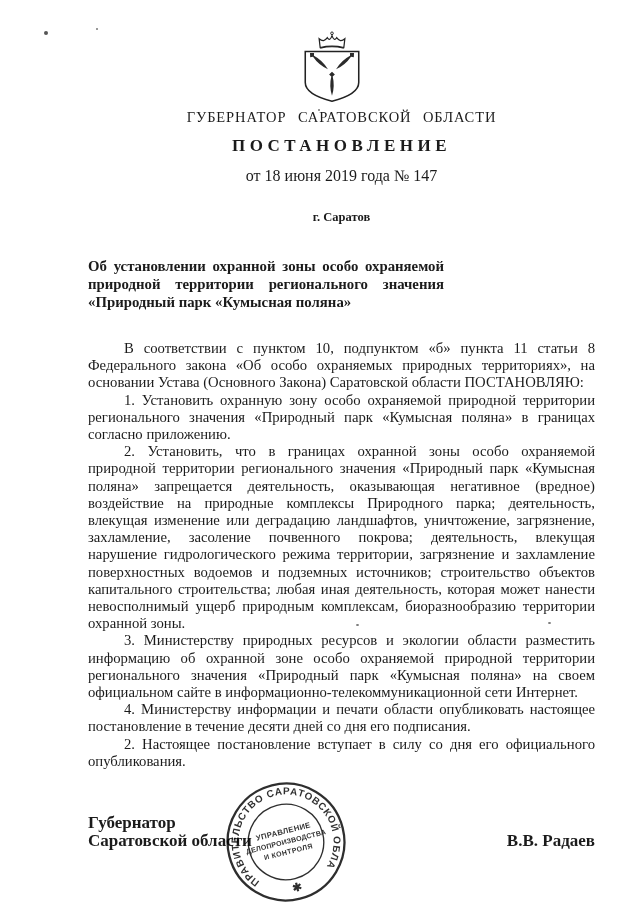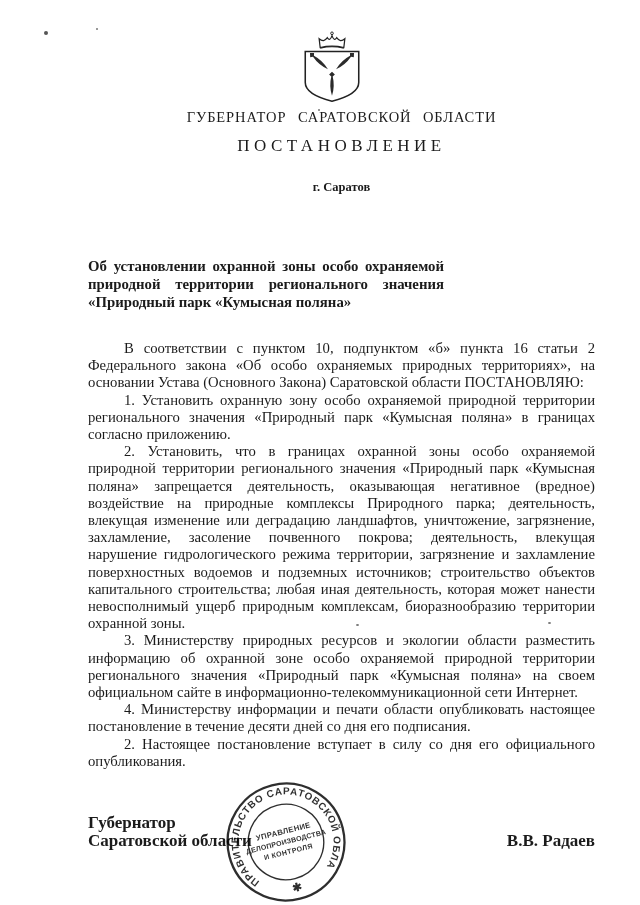--- a/index.html
+++ b/index.html
@@ -11,21 +11,21 @@
     color:#1b1b1b;
     overflow:hidden;
     border-radius:9px;
   }
   
   .crest{position:absolute;left:299px;top:30px;width:66px;height:72px;}
   .crest svg{display:block;width:100%;height:100%;}
   
   .header{position:absolute;left:88px;top:109px;width:507px;text-align:center;}
   .org{font-size:14.5px;line-height:17px;letter-spacing:0.9px;word-spacing:7px;}
-  .doctype{margin-top:10px;font-size:17px;line-height:20px;font-weight:normal;letter-spacing:4.5px;}
+  .doctype{margin-top:10px;font-size:17px;line-height:20px;font-weight:bold;letter-spacing:4.5px;}
   .dateline{margin-top:10px;font-size:16px;line-height:20px;}
   .city{margin-top:24px;font-size:12.5px;line-height:14px;font-weight:bold;}
   
   .subject{
     position:absolute;left:88px;top:257px;width:356px;
     font-size:14.8px;line-height:18px;font-weight:bold;
     text-align:justify;
   }
   
   .body{
@@ -74,27 +74,28 @@
 
       <use href="#fish" transform="translate(19.5,30.5) rotate(42)"></use>
       <use href="#fish" transform="translate(44.5,30.5) rotate(138)"></use>
       <use href="#fish" transform="translate(32,52.5) rotate(90)"></use>
     </svg>
   </div>
 
   <div class="header">
     <div class="org">ГУБЕРНАТОР  САРАТОВСКОЙ  ОБЛАСТИ</div>
     <div class="doctype">ПОСТАНОВЛЕНИЕ</div>
+    <div class="dateline">от 18 июня 2019 года № 147</div>
     <div class="city">г. Саратов</div>
   </div>
 
   <div class="subject">Об установлении охранной зоны особо охраняемой природной территории регионального значения «Природный парк «Кумысная поляна»</div>
 
   <div class="body">
-    <p>В соответствии с пунктом 10, подпунктом «б» пункта 16 статьи 2 Федерального закона «Об особо охраняемых природных территориях», на основании Устава (Основного Закона) Саратовской области ПОСТАНОВЛЯЮ:</p>
+    <p>В соответствии с пунктом 10, подпунктом «б» пункта 11 статьи 8 Федерального закона «Об особо охраняемых природных территориях», на основании Устава (Основного Закона) Саратовской области ПОСТАНОВЛЯЮ:</p>
     <p>1. Установить охранную зону особо охраняемой природной территории регионального значения «Природный парк «Кумысная поляна» в границах согласно приложению.</p>
     <p>2. Установить, что в границах охранной зоны особо охраняемой природной территории регионального значения «Природный парк «Кумысная поляна» запрещается деятельность, оказывающая негативное (вредное) воздействие на природные комплексы Природного парка; деятельность, влекущая изменение или деградацию ландшафтов, уничтожение, загрязнение, захламление, засоление почвенного покрова; деятельность, влекущая нарушение гидрологического режима территории, загрязнение и захламление поверхностных водоемов и подземных источников; строительство объектов капитального строительства; любая иная деятельность, которая может нанести невосполнимый ущерб природным комплексам, биоразнообразию территории охранной зоны.</p>
     <p>3. Министерству природных ресурсов и экологии области разместить информацию об охранной зоне особо охраняемой природной территории регионального значения «Природный парк «Кумысная поляна» на своем официальном сайте в информационно-телекоммуникационной сети Интернет.</p>
     <p>4. Министерству информации и печати области опубликовать настоящее постановление в течение десяти дней со дня его подписания.</p>
     <p>2. Настоящее постановление вступает в силу со дня его официального опубликования.</p>
   </div>
 
   <div class="signature">
     <div class="sig-title">Губернатор
 Саратовской области</div>

